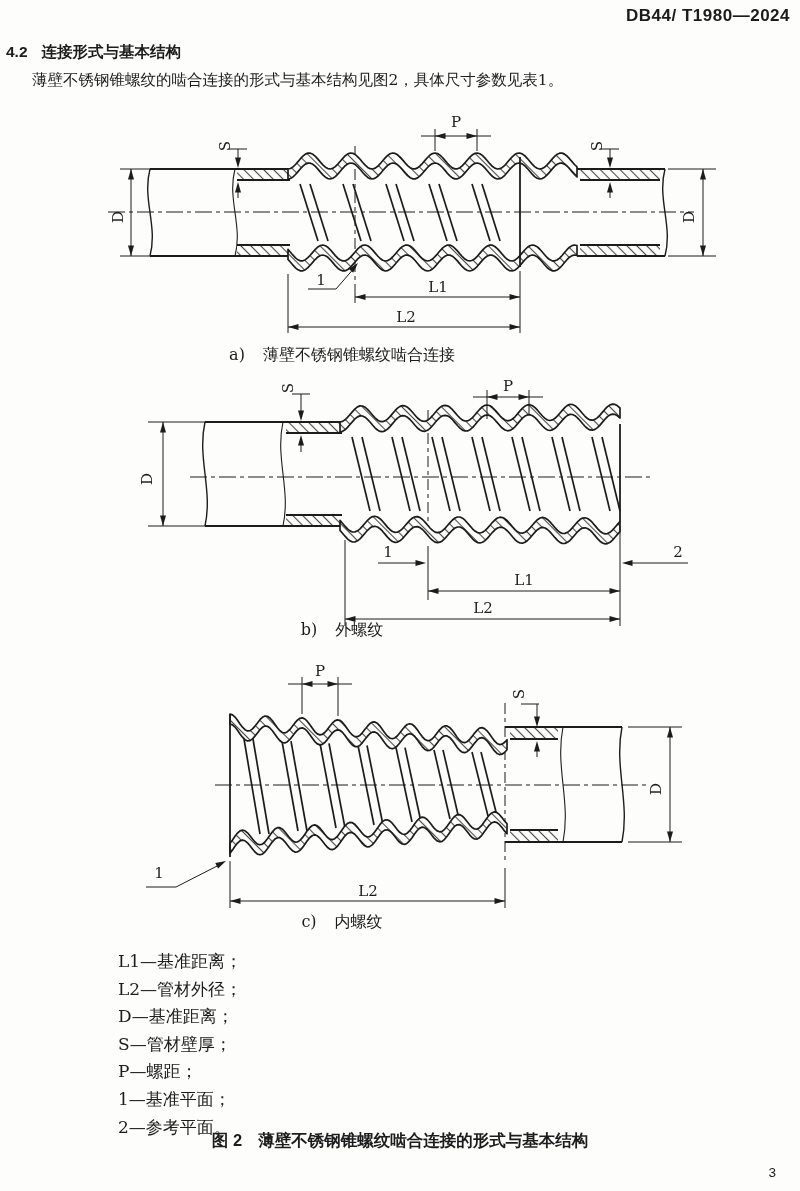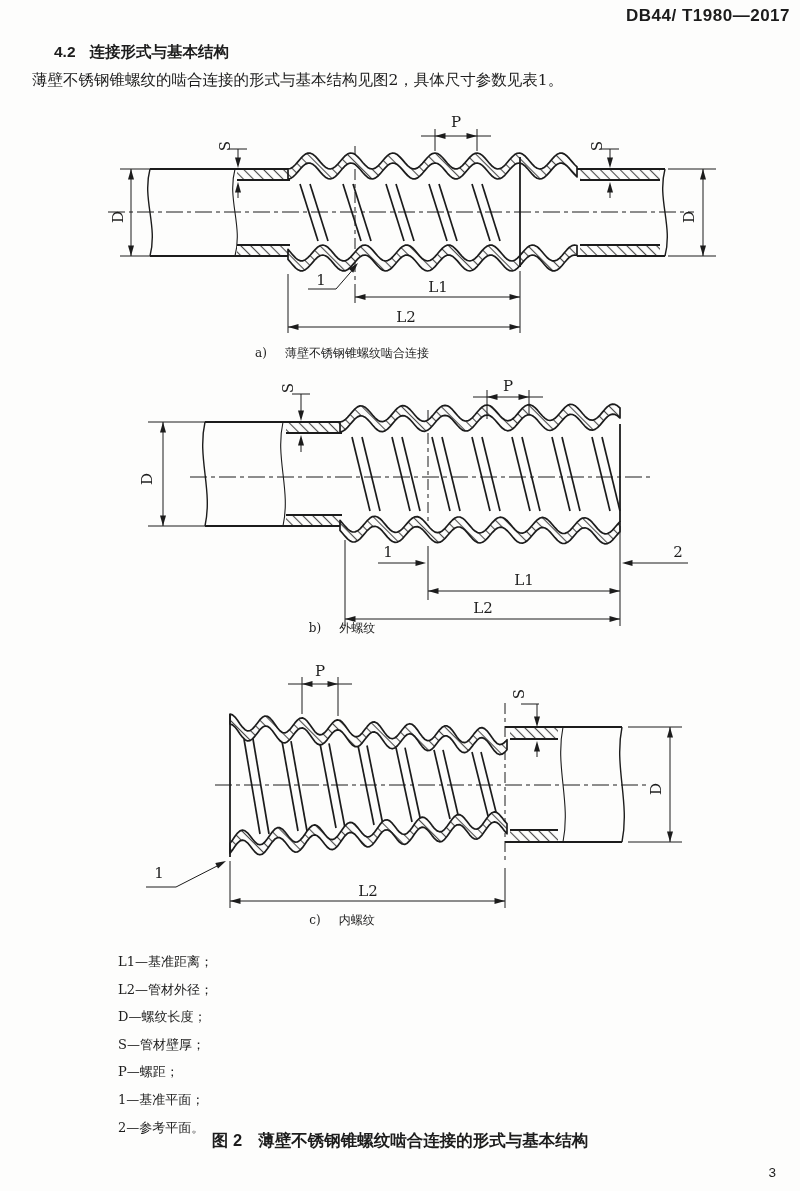--- a/index.html
+++ b/index.html
@@ -9,47 +9,47 @@
   }
   .abs{position:absolute;}
   .header{
     top:6px;right:10px;font-family:"Liberation Sans",sans-serif;
     font-weight:bold;font-size:17px;letter-spacing:0.5px;
   }
   .section-heading{
     top:42px;left:6px;font-family:"Liberation Sans",sans-serif;
     font-weight:bold;font-size:15.5px;
   }
-  .section-heading .num{margin-right:14px;margin-left:48px;}
+  .section-heading .num{margin-right:14px;}
   .intro{
     top:70px;left:32px;width:740px;font-size:15.5px;
   }
   svg.diagram{position:absolute;left:0;width:800px;display:block;}
   .subcaption{
-    left:0;width:684px;text-align:center;font-size:12px;
+    left:0;width:684px;text-align:center;font-size:16px;
   }
   .subcaption .lbl{margin-right:18px;}
   text.dim{
     font-family:"DejaVu Serif","Liberation Serif",serif;
     font-size:15px;fill:#1c1c1c;text-anchor:middle;
   }
-  .legend{top:948px;left:118px;font-size:13px;line-height:27.6px;}
+  .legend{top:948px;left:118px;font-size:17px;line-height:27.6px;}
   .legend div{white-space:pre;}
   .fig-caption{
     top:1130px;left:0;width:800px;text-align:center;
     font-weight:bold;font-size:16.5px;
     font-family:"Liberation Sans",sans-serif;
   }
   .fig-caption .pfx{margin-right:16px;}
   .page-number{top:1165px;right:24px;font-size:13.5px;font-family:"Liberation Sans",sans-serif;}
 </style>
 </head>
 <body>
 
-<div class="abs header">DB44/ T1980—2017</div>
+<div class="abs header">DB44/ T1980—2024</div>
 
 <div class="abs section-heading">
   <span class="num">4.2</span><span>连接形式与基本结构</span>
 </div>
 
 <div class="abs intro">薄壁不锈钢锥螺纹的啮合连接的形式与基本结构见图2，具体尺寸参数见表1。</div>
 
 <svg class="diagram" id="svg-a" viewBox="0 110 800 238" style="top:110px;height:238px">
   <defs>
     <pattern id="hA" width="7" height="7" patternUnits="userSpaceOnUse" patternTransform="rotate(-45)">
@@ -294,21 +294,21 @@
   <text class="dim" x="159" y="878">1</text>
   <text class="dim" x="368" y="896">L2</text>
 </svg>
 <div class="abs subcaption" style="top:912px">
   <span class="lbl">c)</span><span>内螺纹</span>
 </div>
 
 <div class="abs legend">
   <div>L1—基准距离；</div>
   <div>L2—管材外径；</div>
-  <div>D—螺纹长度；</div>
+  <div>D—基准距离；</div>
   <div>S—管材壁厚；</div>
   <div>P—螺距；</div>
   <div>1—基准平面；</div>
   <div>2—参考平面。</div>
 </div>
 
 <div class="abs fig-caption">
   <span class="pfx">图 2</span><span>薄壁不锈钢锥螺纹啮合连接的形式与基本结构</span>
 </div>
 

